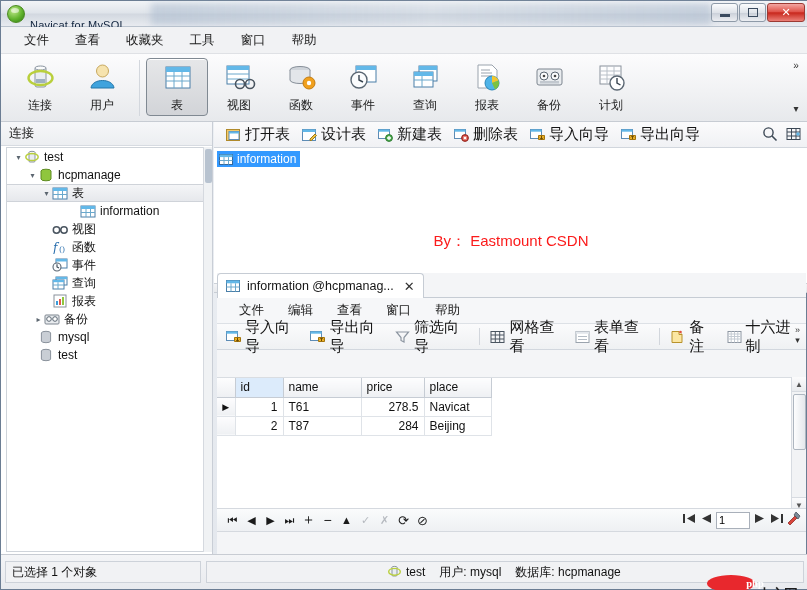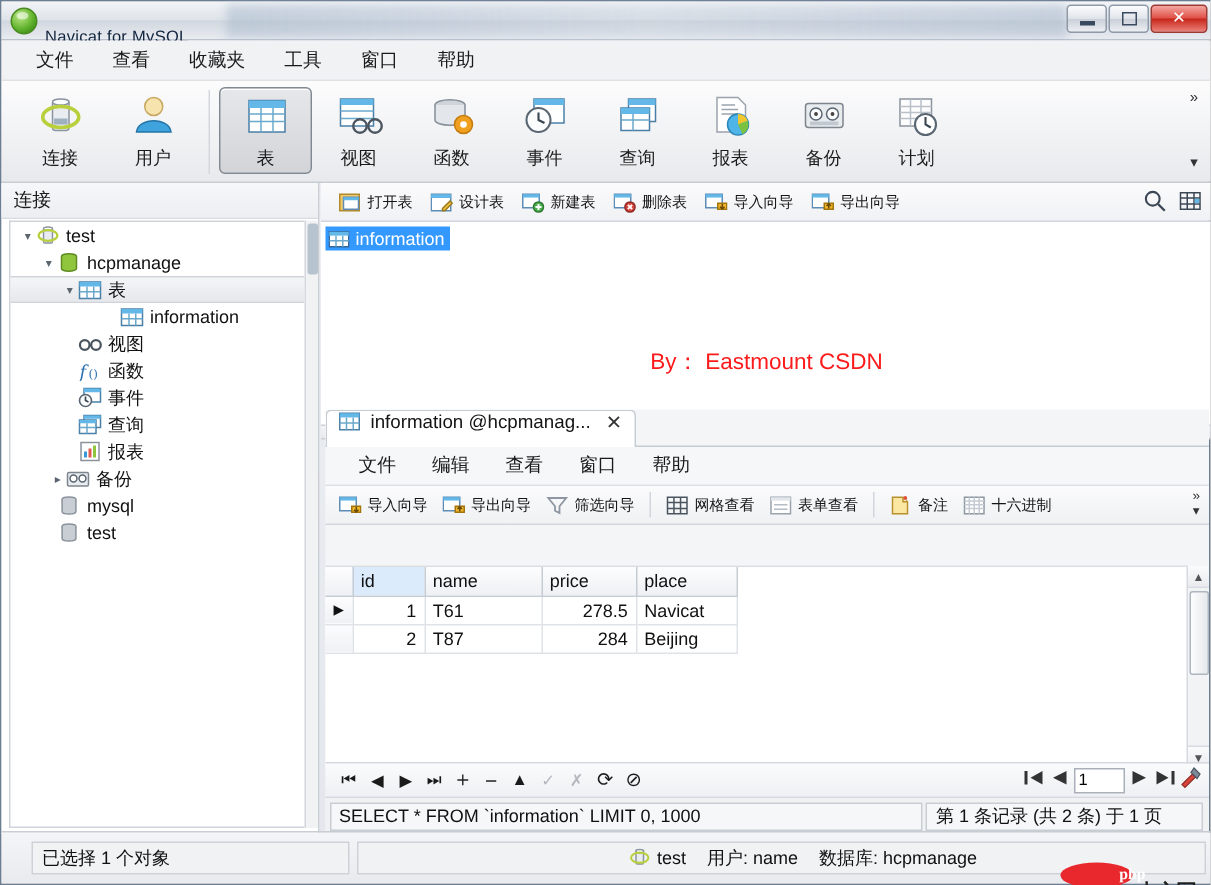--- a/index.html
+++ b/index.html
@@ -112,21 +112,21 @@
   .lp-scroll { position:absolute; right:0; top:25px; width:9px; bottom:4px; background:#f0f2f4; border-left:1px solid #d5d9df;}
   .lp-scroll .thumb{ position:absolute; left:1px; top:2px; width:7px; height:34px; background:#b8c3d0; border-radius:2px;}
 
   
   .objbar {
     position:absolute; left:213px; top:121px; width:594px; height:26px;
     background: linear-gradient(180deg,#fbfbfc 0%,#f0f1f4 100%);
     border-bottom:1px solid #d1d6dd;
     display:flex; align-items:center; padding-left:6px;
   }
-  .obtn { display:flex; align-items:flex-start; padding:2px 6px; font-size:10px; color:#151515; cursor:default;}
+  .obtn { display:flex; align-items:center; padding:2px 6px; font-size:15px; color:#151515; cursor:default;}
   .obtn .oi { width:15px; height:14px; margin-right:4px; position:relative;}
   .obar-right { position:absolute; right:6px; top:4px; display:flex; gap:8px; align-items:center;}
 
   .objlist {
     position:absolute; left:213px; top:147px; width:594px; height:136px;
     background:#fff; border-bottom:1px solid #ccd1d8;
   }
   .obj-item {
     position:absolute; left:3px; top:3px; display:flex; align-items:center;
     background:#3399ff; color:#fff; padding:1px 4px 1px 2px; font-size:12px;
@@ -154,21 +154,21 @@
   .splitter .grip i{ width:0;height:0;border-left:3px solid transparent;border-right:3px solid transparent;border-bottom:3px solid #7d858f;}
 
   
   .childwin {
     position:absolute; left:216px; top:272px; width:589px; height:283px;
     background:#f4f5f7;
   }
   .ctabs { height:25px; position:relative; border-bottom:1px solid #c6ccd4; }
   .ctab {
     position:absolute; left:0; top:0; height:25px;
-    display:flex; padding:0 8px;
+    display:flex; align-items:center; padding:0 8px;
     background:#fff; border:1px solid #c6ccd4; border-bottom:none;
     border-radius:4px 4px 0 0; font-size:12.5px; color:#141414;
   }
   .ctab .ti{width:15px;height:14px;margin-right:6px;}
   .ctab .cx{margin-left:10px;color:#333;font-size:13px;}
   .cmenu {
     height:26px; background:#f6f7f9; border-bottom:1px solid #dde1e6;
     display:flex; align-items:center; padding-left:10px;
   }
   .cmenu .mi{padding:3px 12px; font-size:12.5px; color:#1a1a1a;}
@@ -231,21 +231,21 @@
   .cst-right{ width:185px; border:1px solid #c8cdd4; height:19px; margin-right:4px; background:#f6f7f8;
               display:flex;align-items:center;padding-left:6px;font-size:12px;color:#111;}
 
   
   .statusbar {
     position:absolute; left:0; bottom:0; width:807px; height:35px;
     background: linear-gradient(180deg,#f4f5f7 0%,#e8eaee 100%);
     border-top:1px solid #c8ccd3;
     display:flex; align-items:center;
   }
-  .sb-left{ width:212px; height:22px; margin-left:20px; border:1px solid #cdd2d9; background:#f1f2f4;
+  .sb-left{ width:196px; height:22px; margin-left:4px; border:1px solid #cdd2d9; background:#f1f2f4;
             display:flex;align-items:center;padding-left:6px;font-size:12px;color:#111;}
   .sb-right{ flex:1; height:22px; margin:0 4px 0 5px; border:1px solid #cdd2d9; background:#f1f2f4;
              display:flex;align-items:center;padding-left:180px;font-size:12px;color:#111; gap:14px; position:relative;}
   .sb-conn-ico{width:15px;height:14px;margin-right:4px;}
   .php-badge{ position:absolute; right:6px; top:1px; display:flex; align-items:center; gap:3px;}
   .php-circle{ width:30px;height:17px;border-radius:50%; background:#e8282d; color:#fff;
                font-size:10.5px; font-weight:bold; display:flex;align-items:center;justify-content:center;
                font-family:"Liberation Serif", serif;padding-left:48px;}
   .php-cn{ font-size:14px; color:#1d1d1d; letter-spacing:-1px; font-weight:bold;margin-top:23px;}
 
@@ -903,40 +903,36 @@
         </span>
         <span>
           <svg width="16" height="15" viewBox="0 0 16 15">
               <path d="M2 12 L9 5 L11 7 L4 14 Z" fill="#d9453c" stroke="#8f2b24" stroke-width=".8"></path>
               <path d="M10 1 L14 5 L12 8 L8 4 Z" fill="#7d8a97" stroke="#4a5560" stroke-width=".8"></path>
             </svg>
         </span>
       </div>
     </div>
 
-    <div class="cstatus">
-      <div class="cst-left">SELECT * FROM `information` LIMIT 0, 1000</div>
-      <div class="cst-right">第 1 条记录 (共 2 条) 于 1 页</div>
-    </div>
   </div>
 
   <div class="statusbar">
     <div class="sb-left">已选择 1 个对象</div>
     <div class="sb-right">
       <span style="display:flex;align-items:center">
         <span class="sb-conn-ico">
           <svg width="15" height="14" viewBox="0 0 15 14">
               <rect x="5" y="2" width="5" height="9" rx="1" fill="#e9edf1" stroke="#8b95a0"></rect>
               <ellipse cx="7.5" cy="2.5" rx="2.6" ry="1.1" fill="#fff" stroke="#8b95a0"></ellipse>
               <ellipse cx="7.5" cy="6.8" rx="5.8" ry="3.4" fill="none" stroke="#b9cf3c" stroke-width="1.4"></ellipse>
             </svg>
         </span>
         <span>test</span>
       </span>
-      <span>用户: name</span>
+      <span>用户: mysql</span>
       <span>数据库: hcpmanage</span>
       <span class="php-badge">
         <span class="php-circle">php</span>
         <span class="php-cn">中文网</span>
       </span>
     </div>
   </div>
 
 </div>
 

